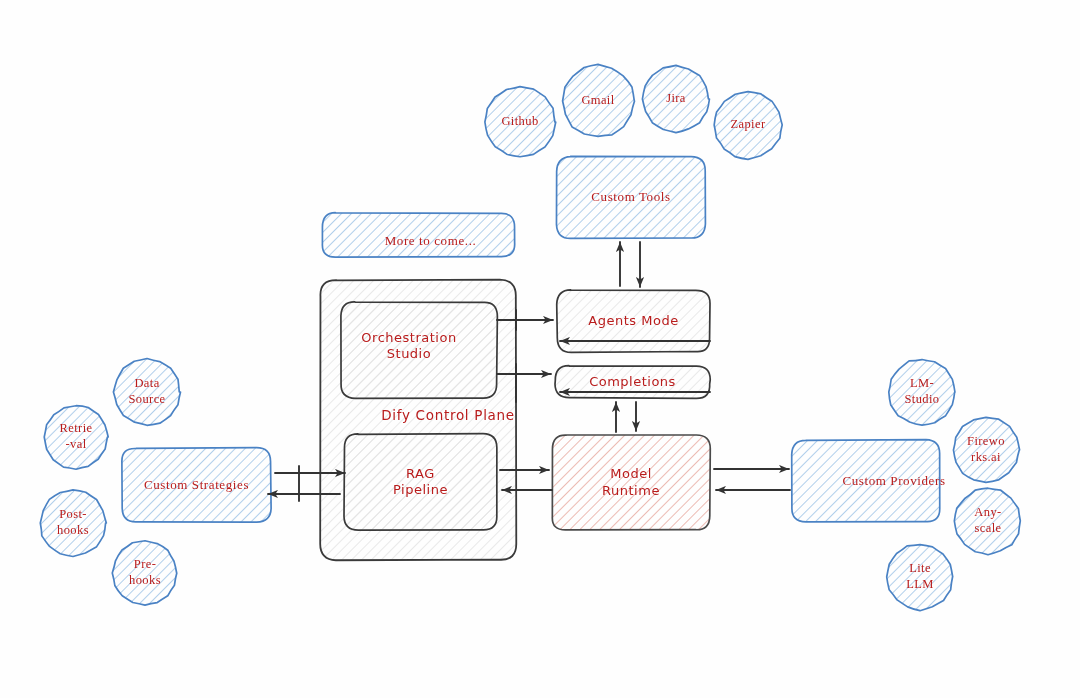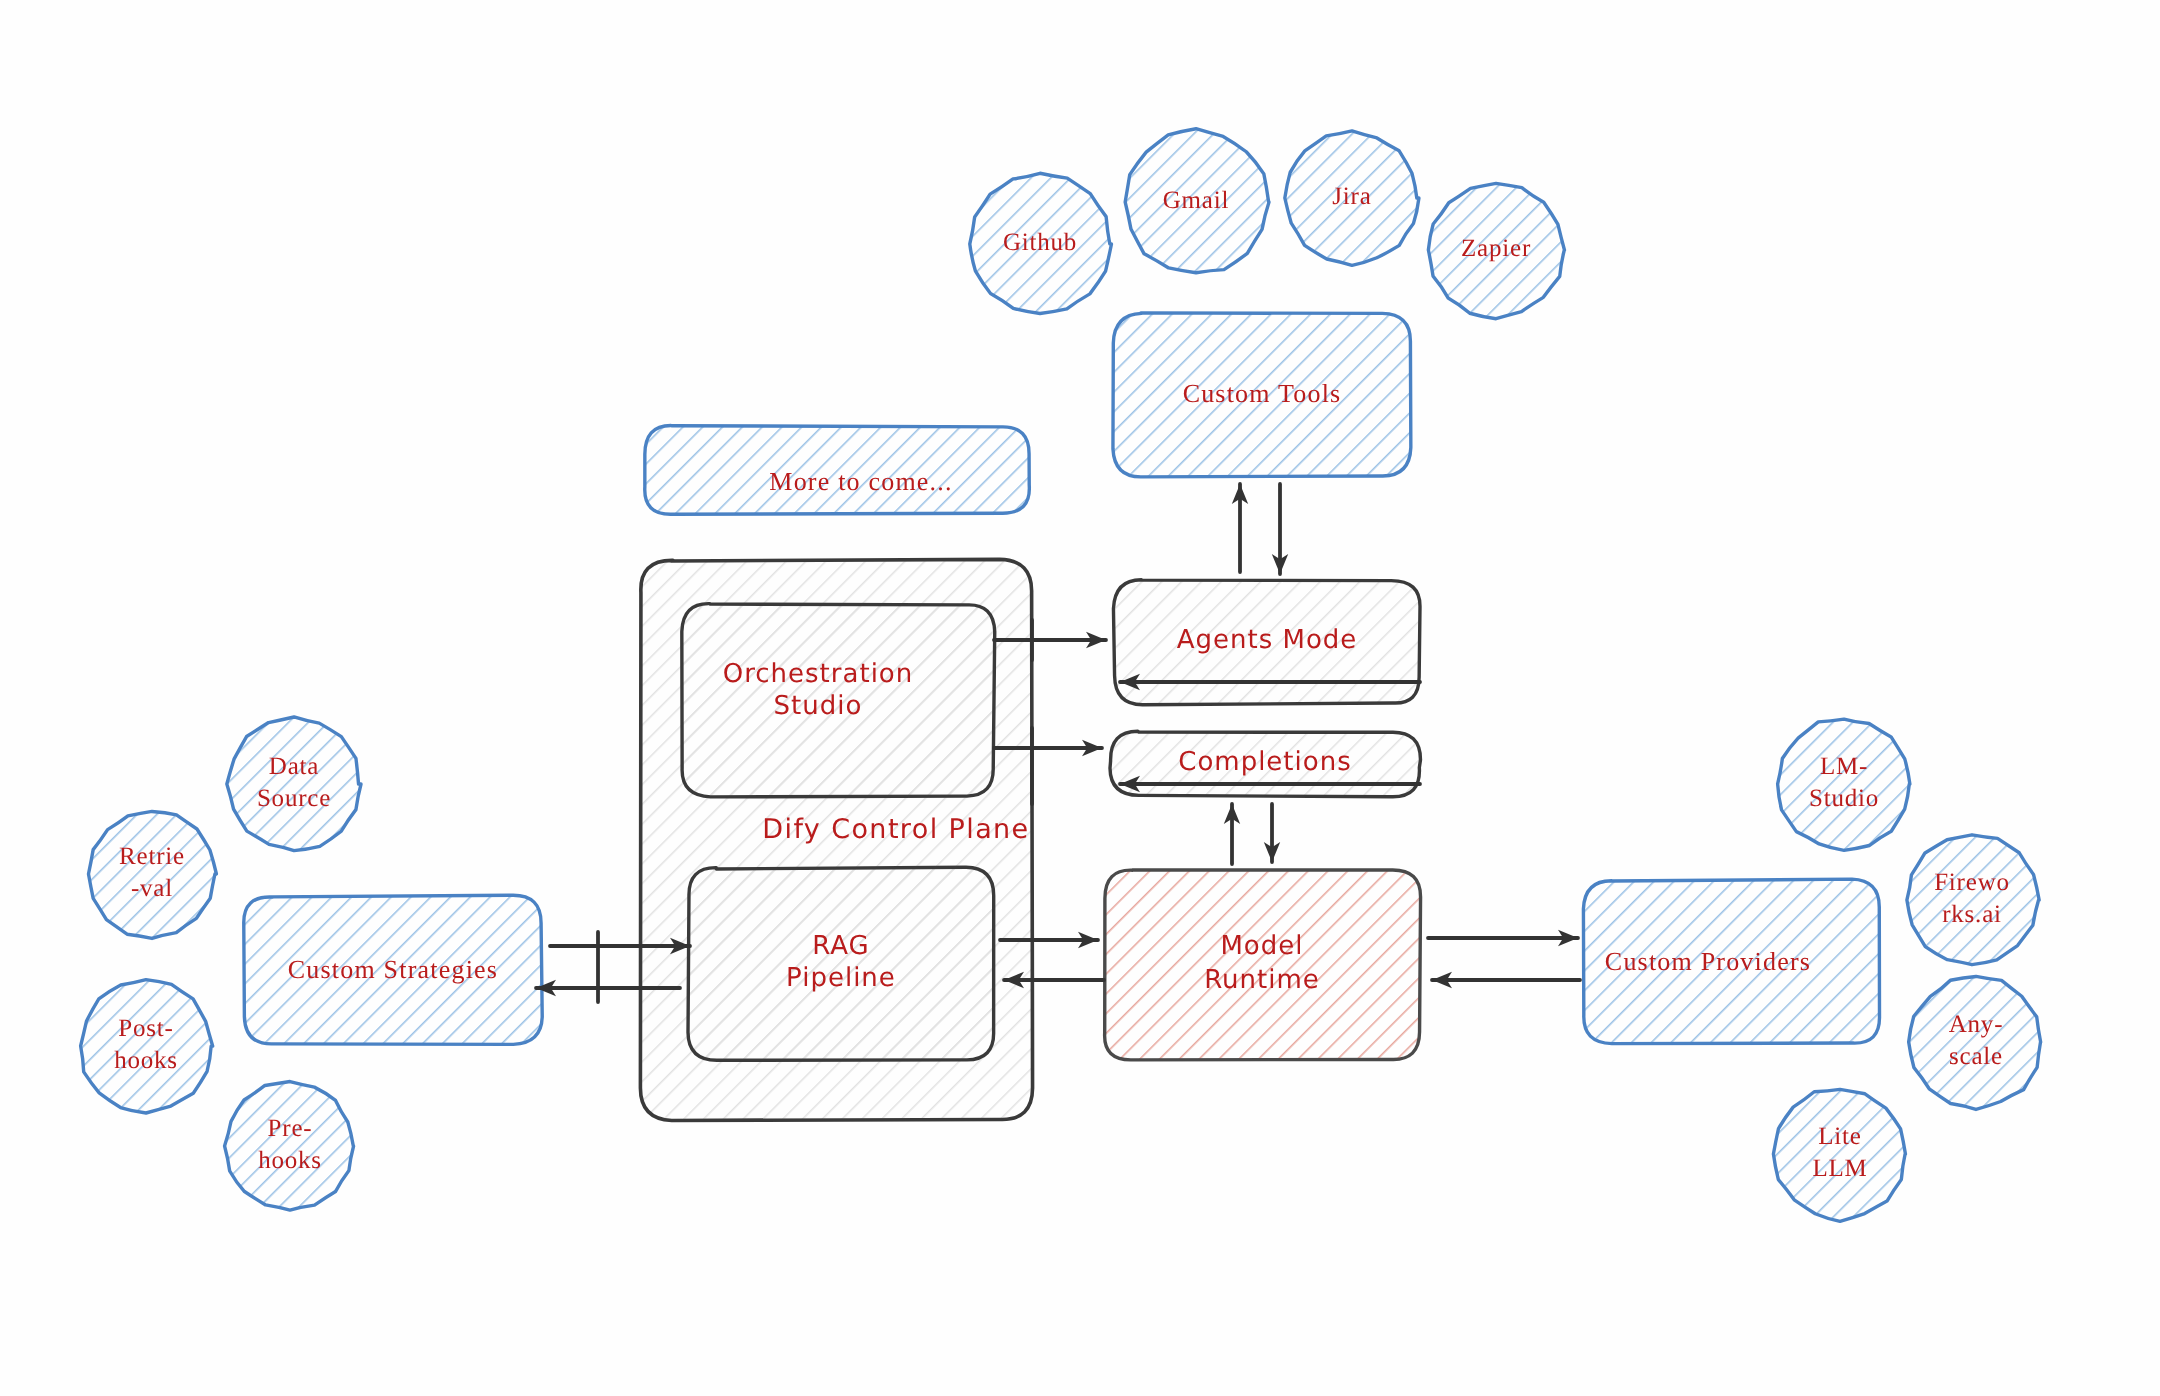--- a/index.html
+++ b/index.html
@@ -131,21 +131,21 @@
       <div class="node-label label-dark" style="left: 344px; top: 434px; width: 153px; height: 96px;">RAG
 Pipeline</div>
       <div class="node-label label-dark label-plane" style="left: 320px; top: 404px; width: 196px; height: 22px;">Dify Control Plane</div>
       <div class="node-label label-blue" style="left: 318px; top: 213px; width: 193px; height: 56px; margin-left: 16px;">More to come...</div>
       <div class="node-label label-blue" style="left: 557px; top: 157px; width: 148px; height: 81px;">Custom Tools</div>
       <div class="node-label label-dark" style="left: 557px; top: 290px; width: 153px; height: 62px;">Agents Mode</div>
       <div class="node-label label-dark" style="left: 555px; top: 366px; width: 155px; height: 32px;">Completions</div>
       <div class="node-label label-dark" style="left: 552px; top: 435px; width: 158px; height: 95px;">Model
 Runtime</div>
       <div class="node-label label-blue" style="left: 122px; top: 448px; width: 149px; height: 74px;">Custom Strategies</div>
-      <div class="node-label label-blue" style="left: 780px; top: 440px; width: 148px; height: 82px;">Custom Providers</div>
+      <div class="node-label label-blue" style="left: 820px; top: 440px; width: 148px; height: 82px;">Custom Providers</div>
       <div class="node-label label-blue label-circle" style="left: 485px; top: 87px; width: 70px; height: 70px;">Github</div>
       <div class="node-label label-blue label-circle" style="left: 562px; top: 65px; width: 72px; height: 72px;">Gmail</div>
       <div class="node-label label-blue label-circle" style="left: 643px; top: 66px; width: 66px; height: 66px;">Jira</div>
       <div class="node-label label-blue label-circle" style="left: 714px; top: 91px; width: 68px; height: 68px;">Zapier</div>
       <div class="node-label label-blue label-circle" style="left: 114px; top: 359px; width: 66px; height: 66px;">Data
 Source</div>
       <div class="node-label label-blue label-circle" style="left: 44px; top: 405px; width: 64px; height: 64px;">Retrie
 -val</div>
       <div class="node-label label-blue label-circle" style="left: 40px; top: 490px; width: 66px; height: 66px;">Post-
 hooks</div>

